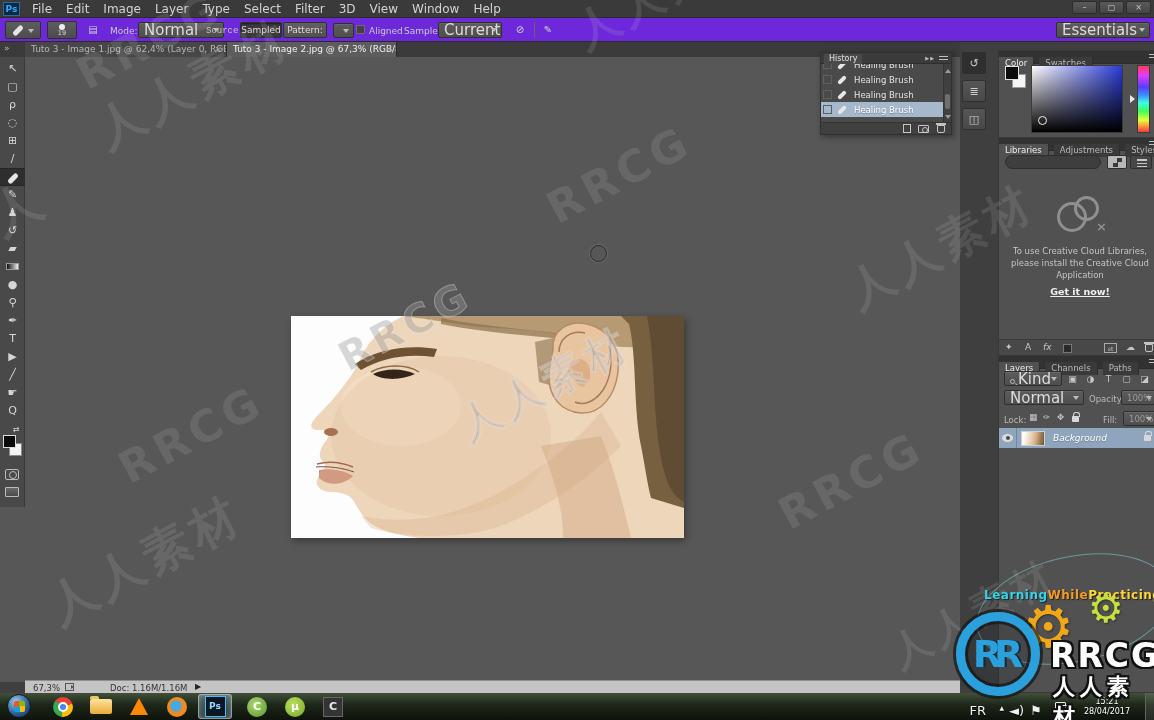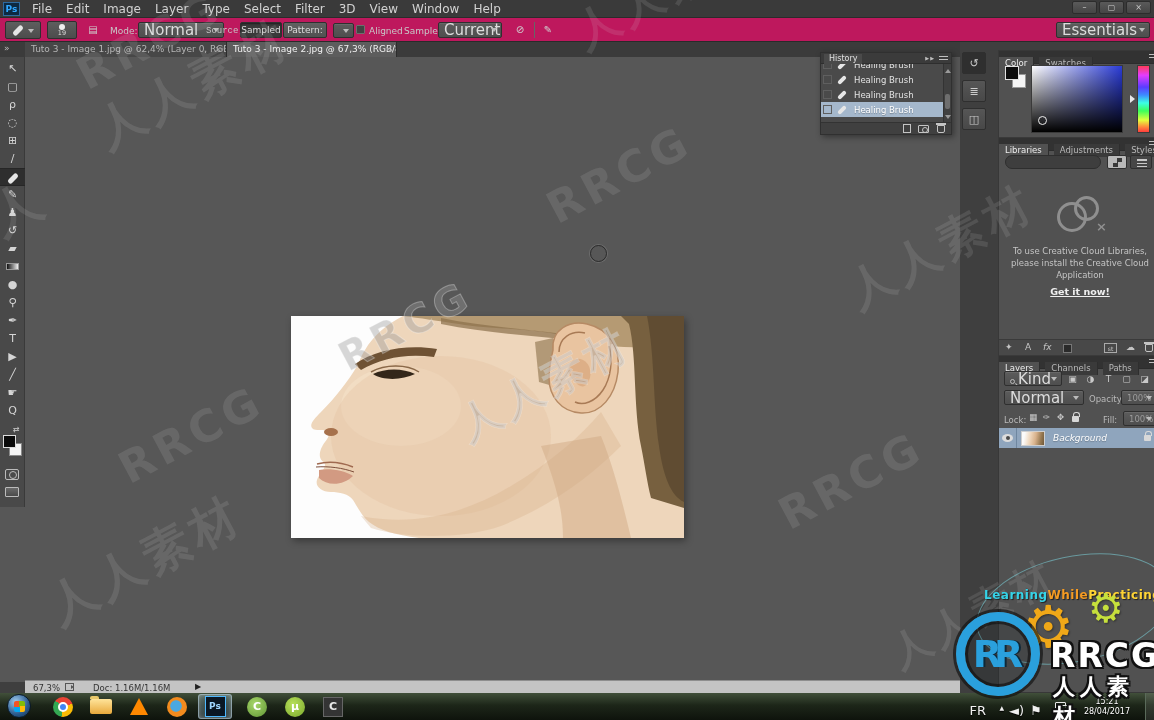--- a/index.html
+++ b/index.html
@@ -8,21 +8,21 @@
 
   
   .titlebar { position:absolute; left:0; top:0; width:1154px; height:18px; background:#3a3a3a; border-bottom:1px solid #2b2b2b; display:flex; align-items:center; }
   .ps-logo { width:17px; height:14px; margin-left:3px; background:#0d2a42; border:1px solid #2d6a9f; color:#31a8ff; font-size:9px; font-weight:bold; text-align:center; line-height:12px; }
   .menu { display:flex; gap:14px; margin-left:12px; }
   .menu-item { color:#d2d2d2; font-size:12px; cursor:default; }
   .win-controls { position:absolute; right:3px; top:1px; display:flex; gap:2px; }
   .wc { width:25px; height:13px; background:linear-gradient(#5a5a5a,#454545); border:1px solid #2c2c2c; color:#ccc; font-size:8px; text-align:center; line-height:11px; border-radius:2px; }
 
   
-  .optionsbar { position:absolute; left:0; top:18px; width:1154px; height:24px; background:#be185d; border-bottom:1px solid #2a2a2a; }
+  .optionsbar { position:absolute; left:0; top:18px; width:1154px; height:24px; background:#6d28d9; border-bottom:1px solid #2a2a2a; }
   .optionsbar .lbl { position:absolute; color:#c8c8c8; font-size:9px; top:8px; }
   .tool-swatch { position:absolute; left:5px; top:3px; width:36px; height:18px; background:linear-gradient(#5e5e5e,#4c4c4c); border:1px solid #2f2f2f; border-radius:2px; display:flex; align-items:center; justify-content:center; }
   .bandage { display:inline-block; width:12px; height:5px; background:#e6e6e6; border-radius:2.5px; transform:rotate(-45deg); }
   .caret { display:inline-block; border:3px solid transparent; border-top:4px solid #bbb; margin-left:4px; margin-top:4px; }
   .brush-preset { position:absolute; left:47px; top:3px; width:30px; height:18px; background:linear-gradient(#5e5e5e,#4c4c4c); border:1px solid #2f2f2f; border-radius:2px; text-align:center; }
   .brush-dot { display:block; width:6px; height:6px; border-radius:50%; background:#efefef; margin:2px auto 0; }
   .brush-size { display:block; color:#ddd; font-size:6.5px; line-height:7px; }
   .icon-btn { position:absolute; top:4px; height:16px; color:#cfcfcf; font-size:10px; line-height:15px; text-align:center; }
   .dd { position:relative; background:linear-gradient(#5c5c5c,#4e4e4e); border:1px solid #2f2f2f; border-radius:2px; box-shadow:inset 0 1px 0 rgba(255,255,255,.08); color:#ddd; font-size:15px; line-height:14px; padding:0 14px 0 5px; white-space:nowrap; overflow:hidden; }
   .dd::after { content:''; position:absolute; right:4px; top:5px; border:3px solid transparent; border-top:4px solid #bbb; }
@@ -140,21 +140,21 @@
   .eye::after { content:''; position:absolute; left:3.5px; top:2px; width:4px; height:4px; border-radius:50%; background:#4a4a4a; }
   .layer-thumb { width:24px; height:15px; margin-left:4px; border:1px solid #cfcfcf; background:linear-gradient(100deg,#fbfbfb 12%,#eed6bb 38%,#d8b28c 60%,#9a7c54 82%,#6f5838 100%); }
   .layer-name { margin-left:8px; color:#fff; font-size:9px; font-style:italic; text-shadow:0 1px 1px rgba(0,0,0,.25); }
   .layer-lock { position:absolute; right:8px; top:7px; }
 
   
   .statusbar { position:absolute; left:25px; top:680px; width:935px; height:13px; background:#c4c4c4; border-top:1px solid #8e8e8e; color:#333; font-size:8.5px; }
   .sb-zoom { position:absolute; left:8px; top:2px; }
   .sb-ico { position:absolute; left:40px; top:2px; width:9px; height:8px; border:1px solid #555; }
   .sb-ico::after { content:''; position:absolute; right:-3px; top:1px; border:2px solid transparent; border-left:3px solid #555; }
-  .sb-doc { position:absolute; left:68px; top:2px; }
+  .sb-doc { position:absolute; left:85px; top:2px; }
   .sb-play { position:absolute; left:170px; top:1px; color:#222; font-size:8px; }
 
   
   .taskbar { position:absolute; left:0; top:693px; width:1154px; height:27px; background:linear-gradient(#41503a,#1d2619 45%,#0e130c); z-index:20; }
   .orb { position:absolute; left:7px; top:1px; width:24px; height:24px; border-radius:50%; background:radial-gradient(circle at 35% 30%, #9cc8ec, #2b5a8c 60%, #123049); border:1px solid #0a1a28; display:flex; align-items:center; justify-content:center; }
   .orb-flag { width:11px; height:11px; border-radius:2px; background:conic-gradient(#81bc06 0 90deg, #ffba08 0 180deg, #05a6f0 0 270deg, #f35325 0); }
   .tb-slot { position:absolute; top:1px; width:34px; height:25px; display:flex; align-items:center; justify-content:center; border-radius:3px; }
   .tb-slot.active { background:rgba(170,205,230,.28); border:1px solid rgba(215,240,255,.5); box-shadow:inset 0 0 4px rgba(255,255,255,.3); }
   .ic-chrome { width:20px; height:20px; border-radius:50%; background:conic-gradient(from -50deg, #ea4335 0 120deg, #fbbc05 0 240deg, #34a853 0 360deg); position:relative; }
   .ic-chrome::after { content:''; position:absolute; left:5px; top:5px; width:10px; height:10px; border-radius:50%; background:#4285f4; border:2px solid #fff; box-sizing:border-box; }

